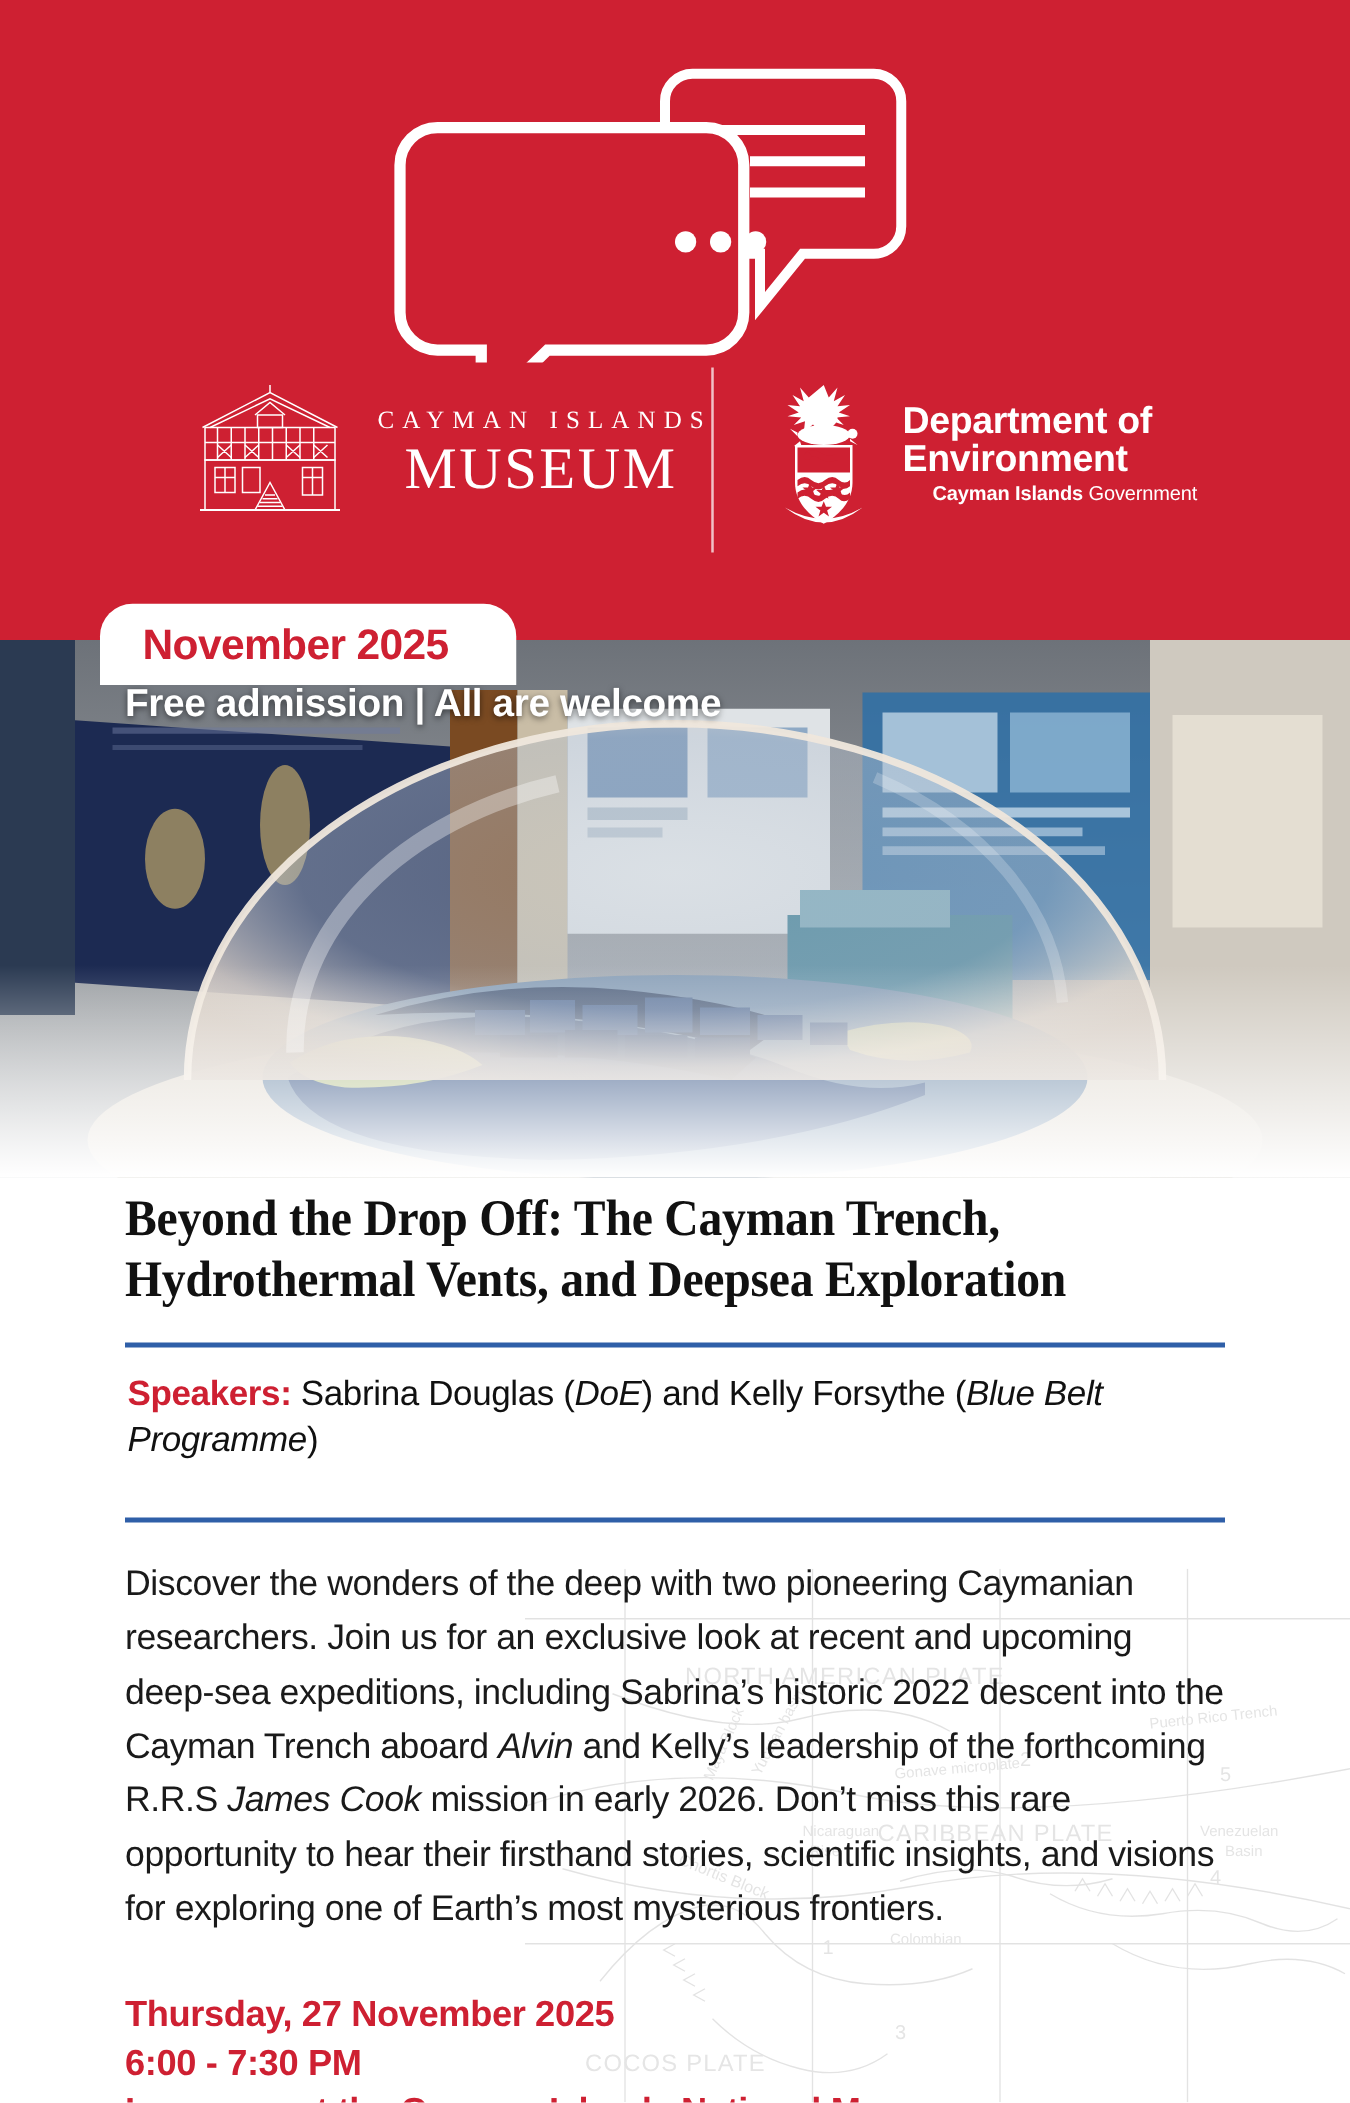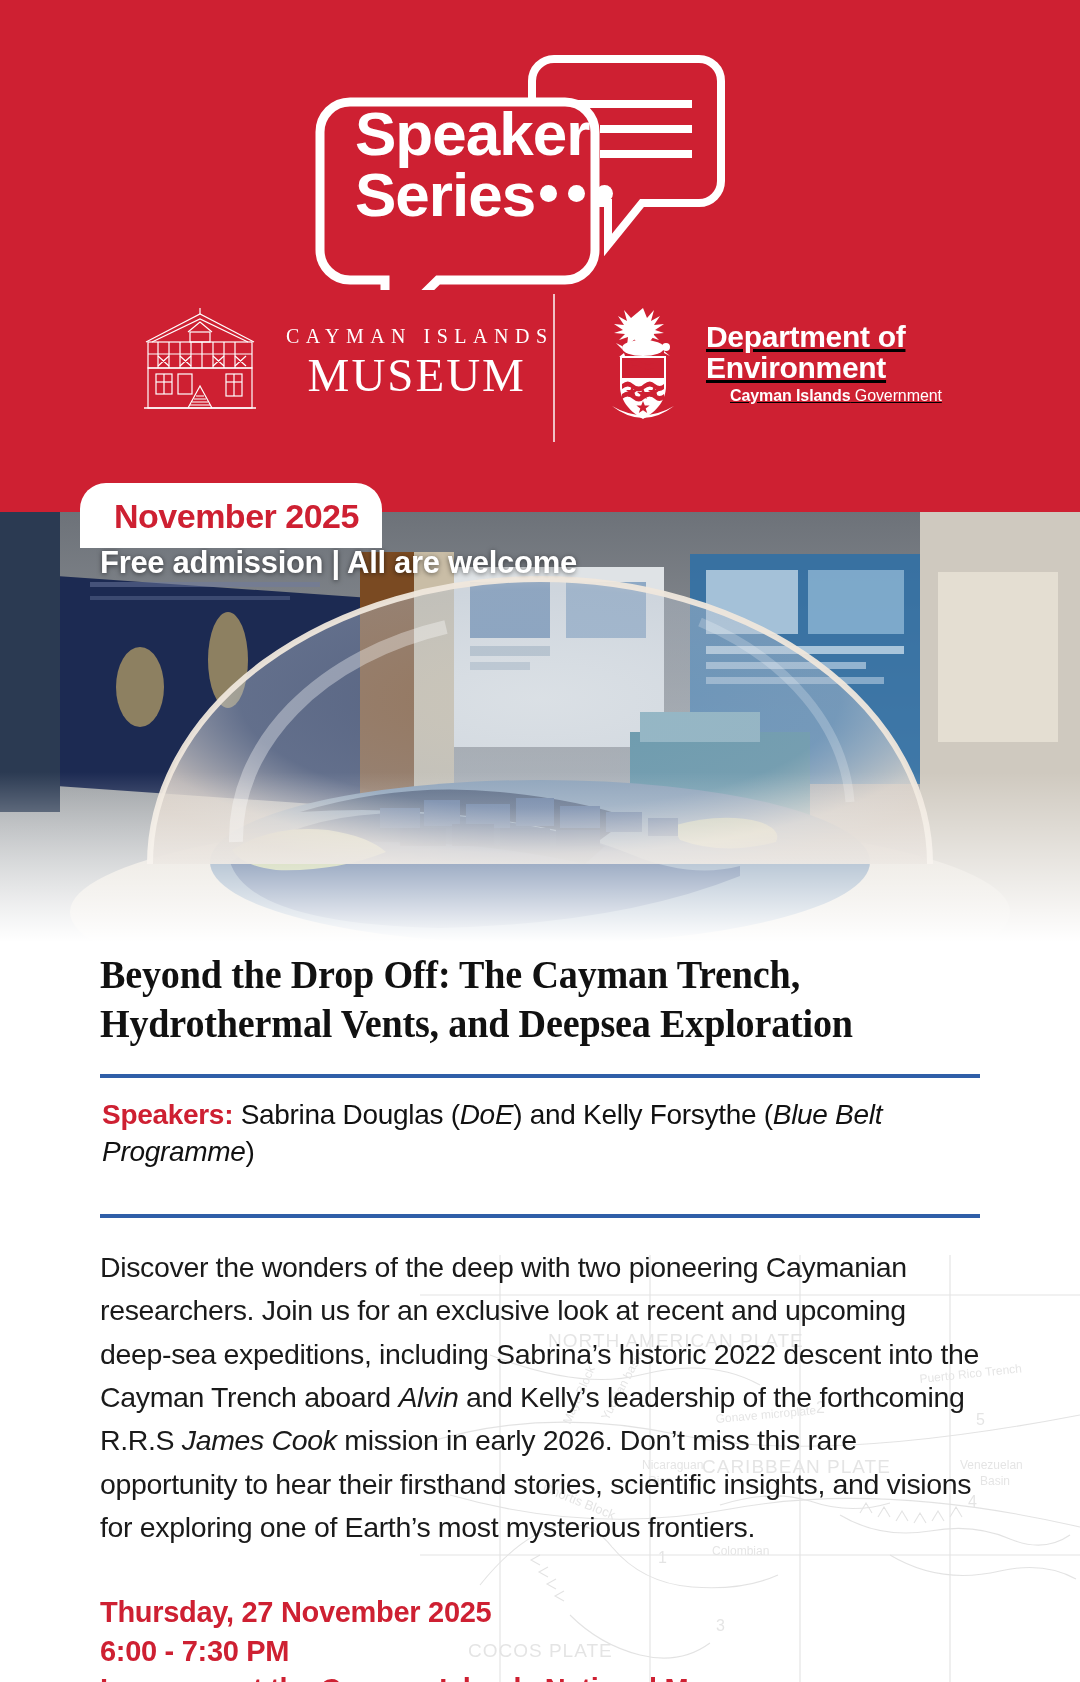--- a/index.html
+++ b/index.html
@@ -29,57 +29,57 @@
     letter-spacing:-1px;
   }
   .ss-text .l2{ display:block; }
   .ss-dots{
     position:absolute; left:540px; top:185px; display:flex; gap:11px;
   }
   .ss-dots i{ width:17px; height:17px; border-radius:50%; background:#fff; display:block; }
 
   
   .logo-row{
-    position:absolute; left:0; top:300px; width:972px; height:150px;
+    position:absolute; left:16px; top:300px; width:972px; height:150px;
   }
   .museum-logo{ position:absolute; left:138px; top:8px; display:flex; align-items:center; gap:18px; }
   .museum-house{ width:124px; height:108px; }
   .museum-words{ color:#fff; text-align:center; line-height:1; }
   .museum-words .ml1{
     font-family:"Liberation Serif", serif; font-size:20px; letter-spacing:6.5px;
     padding-left:6px; margin-bottom:7px;
   }
   .museum-words .ml2{
     font-family:"Liberation Serif", serif; font-size:47px; letter-spacing:2px; line-height:0.96;
   }
   .museum-words .ml3{
     font-family:"Liberation Serif", serif; font-size:47px; letter-spacing:2px; line-height:0.96;
   }
 
   .divider-v{
     position:absolute; left:553px; top:-6px; width:2px; height:148px;
     background:rgba(255,255,255,0.72);
   }
 
-  .doe-logo{ position:absolute; left:594px; top:6px; display:flex; align-items:center; gap:14px;text-decoration:underline; }
+  .doe-logo{ position:absolute; left:594px; top:6px; display:flex; align-items:center; gap:14px; }
   .doe-crest{ width:98px; height:116px; }
   .doe-words{ color:#fff; }
   .doe-words .d1,.doe-words .d2{
     font-size:30px; font-weight:bold; line-height:1.03; letter-spacing:-0.3px;
   }
   .doe-words .d3{ font-size:16px; line-height:1.25; margin-top:3px; letter-spacing:-0.1px;margin-left:24px; }
   .doe-words .d3 b{ font-weight:bold; }
   .doe-words .d3 span{ font-weight:normal; }
 
   
   .month-tab{
     position:absolute; left:80px; top:483px; z-index:6;
     background:#ffffff; color:#CE2032;
     border-radius:26px 26px 0 0;
-    padding:14px 23px 12px 34px;
+    padding:14px 54px 12px 34px;
     font-size:34px; font-weight:bold; letter-spacing:-0.5px;
   }
 
   
   .photo{
     position:absolute; left:0; top:512px; width:1080px; height:430px;
     overflow:hidden;
   }
   .photo-art{ position:absolute; inset:0; }
   .photo-fade{
@@ -138,24 +138,20 @@
   <div class="bubble-logo">
     <svg width="440" height="250" viewBox="0 0 440 250">
 
       <path d="M244 19 h145 a22 22 0 0 1 22 22 v100 a22 22 0 0 1 -22 22 h-57 l-34 42 v-42 h-54 a22 22 0 0 1 -22 -22 v-100 a22 22 0 0 1 22 -22 z" fill="none" stroke="#ffffff" stroke-width="8"></path>
       <line x1="258" y1="64" x2="382" y2="64" stroke="#fff" stroke-width="8"></line>
       <line x1="290" y1="89" x2="382" y2="89" stroke="#fff" stroke-width="8"></line>
       <line x1="290" y1="114" x2="382" y2="114" stroke="#fff" stroke-width="8"></line>
 
       <path d="M40 62 h215 a30 30 0 0 1 30 30 v118 a30 30 0 0 1 -30 30 h-127 l-53 52 v-52 h-35 a30 30 0 0 1 -30 -30 v-118 a30 30 0 0 1 30 -30 z" fill="#CE2032" stroke="#ffffff" stroke-width="9"></path>
     </svg>
-  </div>
-  <div class="ss-text">
-    <span>Speaker</span>
-    <span class="l2">Series</span>
   </div>
   <div class="ss-dots">
       <i></i>
       <i></i>
       <i></i>
     </div>
 
   <div class="logo-row">
 
     <div class="museum-logo">

